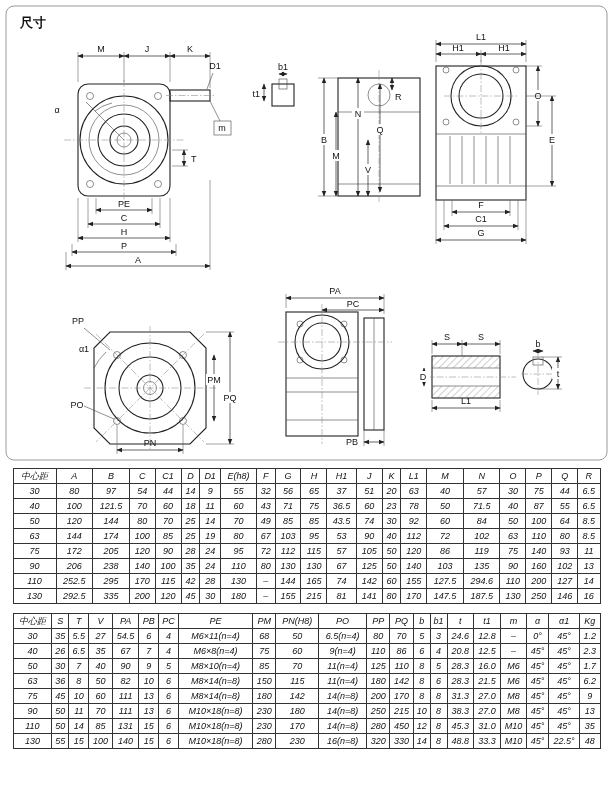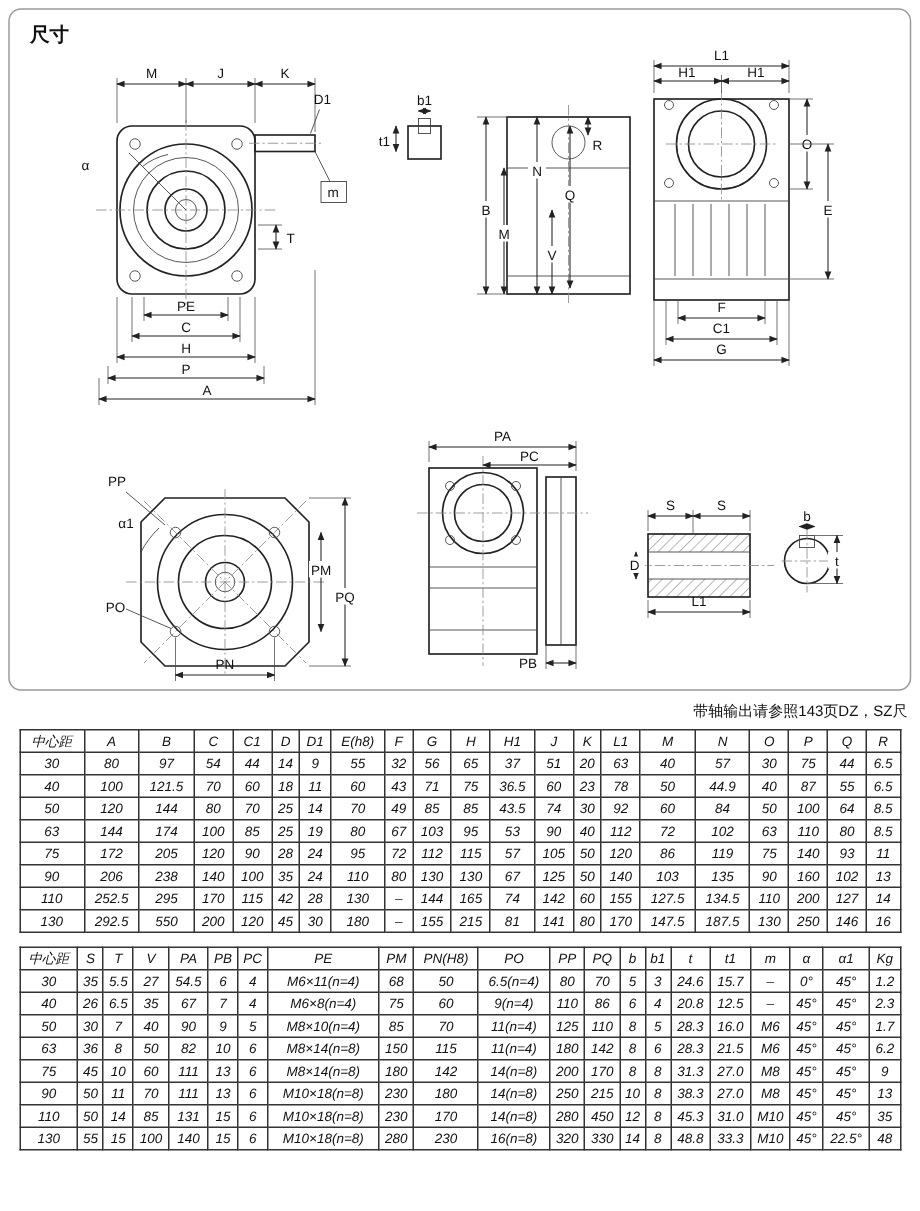--- a/index.html
+++ b/index.html
@@ -280,21 +280,20 @@
       <line class="dim" x1="533" y1="351" x2="543" y2="351"></line>
       <text x="538" y="347" text-anchor="middle">b</text>
       <line class="ext" x1="543" y1="357" x2="562" y2="357"></line>
       <line class="ext" x1="538" y1="389" x2="562" y2="389"></line>
       <line class="dim" x1="558" y1="357" x2="558" y2="389"></line>
       <rect class="bg" x="552" y="368" width="12" height="11"></rect>
       <text x="558" y="377" text-anchor="middle">t</text>
     </g>
   </svg>
 
-  <div class="note">带轴输出请参照143页DZ，SZ尺</div>
 
   <table>
       <thead>
         <tr>
           <th>中心距</th>
           <th>A</th>
           <th>B</th>
           <th>C</th>
           <th>C1</th>
           <th>D</th>
@@ -349,21 +348,21 @@
           <td>11</td>
           <td>60</td>
           <td>43</td>
           <td>71</td>
           <td>75</td>
           <td>36.5</td>
           <td>60</td>
           <td>23</td>
           <td>78</td>
           <td>50</td>
-          <td>44.9</td>
+          <td>71.5</td>
           <td>40</td>
           <td>87</td>
           <td>55</td>
           <td>6.5</td>
         </tr>
         <tr>
           <td>50</td>
           <td>120</td>
           <td>144</td>
           <td>80</td>
@@ -464,30 +463,30 @@
           <td>28</td>
           <td>130</td>
           <td>–</td>
           <td>144</td>
           <td>165</td>
           <td>74</td>
           <td>142</td>
           <td>60</td>
           <td>155</td>
           <td>127.5</td>
-          <td>134.5</td>
+          <td>294.6</td>
           <td>110</td>
           <td>200</td>
           <td>127</td>
           <td>14</td>
         </tr>
         <tr>
           <td>130</td>
           <td>292.5</td>
-          <td>550</td>
+          <td>335</td>
           <td>200</td>
           <td>120</td>
           <td>45</td>
           <td>30</td>
           <td>180</td>
           <td>–</td>
           <td>155</td>
           <td>215</td>
           <td>81</td>
           <td>141</td>
@@ -539,21 +538,21 @@
           <td>4</td>
           <td>M6×11(n=4)</td>
           <td>68</td>
           <td>50</td>
           <td>6.5(n=4)</td>
           <td>80</td>
           <td>70</td>
           <td>5</td>
           <td>3</td>
           <td>24.6</td>
-          <td>15.7</td>
+          <td>12.8</td>
           <td>–</td>
           <td>0°</td>
           <td>45°</td>
           <td>1.2</td>
         </tr>
         <tr>
           <td>40</td>
           <td>26</td>
           <td>6.5</td>
           <td>35</td>

